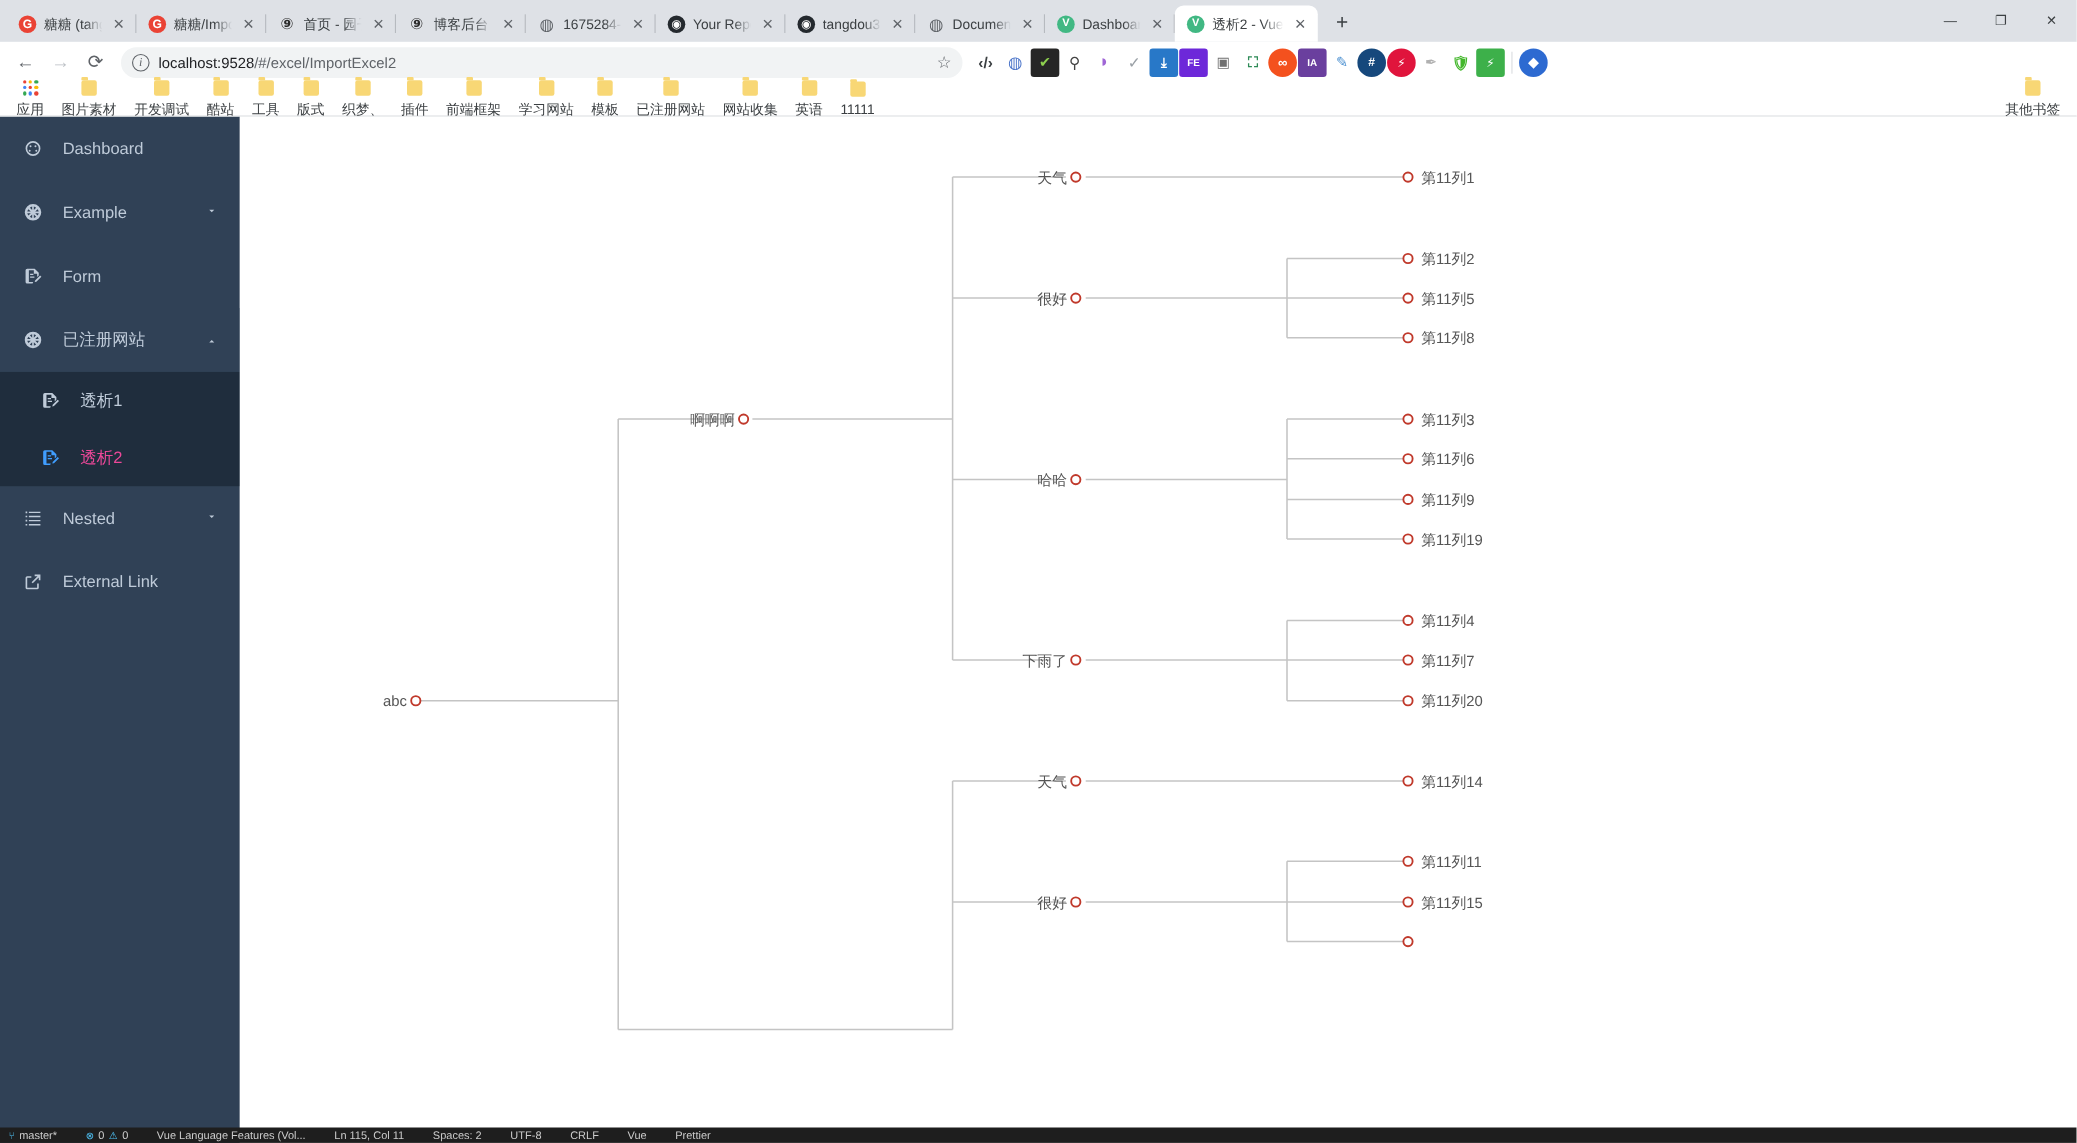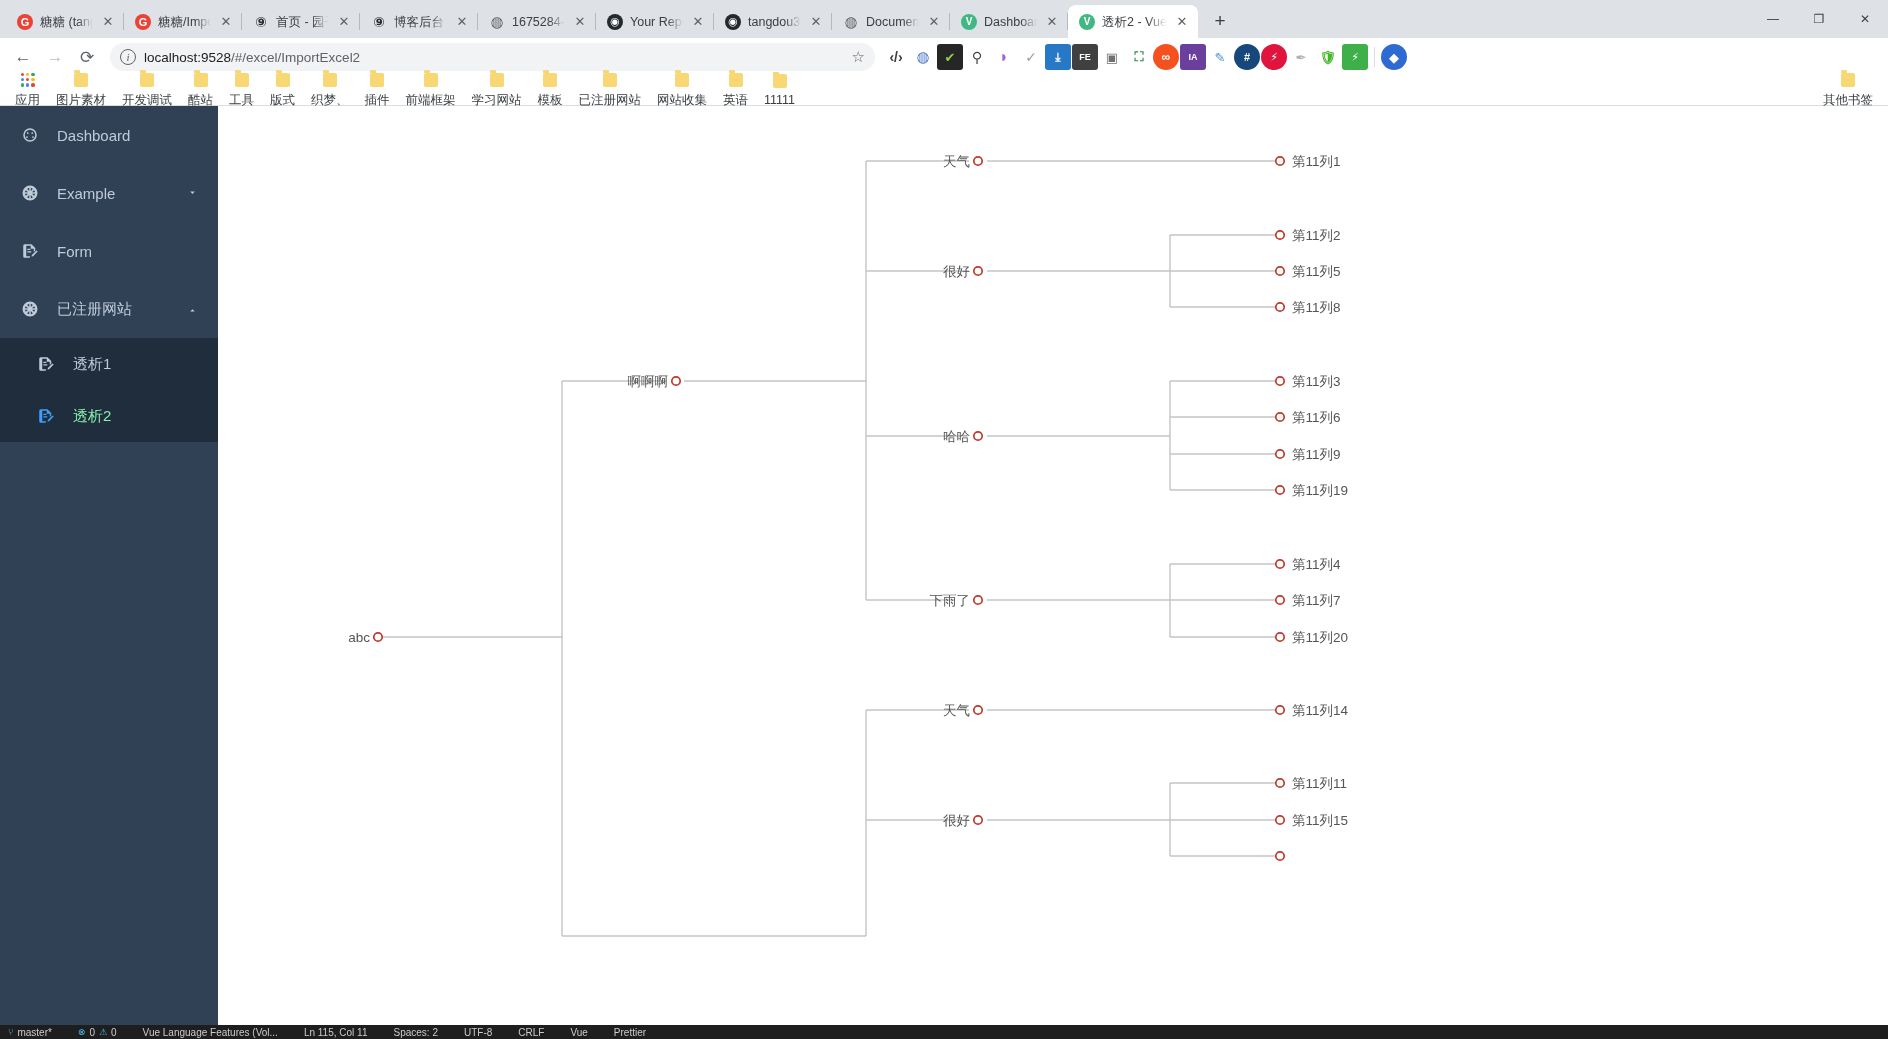--- a/index.html
+++ b/index.html
@@ -202,21 +202,21 @@
 
   .submenu { background: #1f2d3d; }
   .sub-item {
     height: 52px;
     display: flex; align-items: center;
     padding: 0 20px 0 36px;
     color: #bfcbd9;
     font-size: 15px;
     gap: 18px;
   }
-  .sub-item.active { color: #86efac; text-align: right; }
+  .sub-item.active { color: #ec4899; text-align: right; }
   .sub-item.active .mi-icon { color: #409eff; }
   .sub-item .mi-icon {
     width: 19px; height: 19px; flex: 0 0 19px;
     display: flex; align-items: center; justify-content: center;
   }
 
   .content {
     flex: 1 1 auto;
     background: #ffffff;
     position: relative;
@@ -330,21 +330,21 @@
     </div>
 
     <div class="ext-strip">
       <div class="ext" style="color:#3c4043;font-size:14px">‹/›</div>
       <div class="ext" style="color:#4a74c9;font-size:15px">◍</div>
       <div class="ext" style="background:#262626;color:#8ed14f;font-size:13px">✔</div>
       <div class="ext" style="color:#444;font-size:14px">⚲</div>
       <div class="ext" style="color:#a066d6;font-size:16px">◗</div>
       <div class="ext" style="color:#9aa0a6;font-size:14px">✓</div>
       <div class="ext" style="background:#2878c8;color:#fff;font-size:12px">⤓</div>
-      <div class="ext" style="background:#404040;color:#fff;font-size:9px">FE</div>
+      <div class="ext" style="background:#6d28d9;color:#fff;font-size:9px">FE</div>
       <div class="ext" style="color:#707070;font-size:13px">▣</div>
       <div class="ext" style="color:#2e8b57;font-size:13px">⛶</div>
       <div class="ext" style="background:#f4511e;color:#fff;border-radius:50%;font-size:12px">∞</div>
       <div class="ext" style="background:#6a3f9e;color:#fff;font-size:9px">IA</div>
       <div class="ext" style="color:#4a8fd0;font-size:13px">✎</div>
       <div class="ext" style="background:#16487c;color:#fff;border-radius:50%;font-size:11px">#</div>
       <div class="ext" style="background:#e0143c;color:#fff;border-radius:50%;font-size:11px">⚡</div>
       <div class="ext" style="color:#b0b0b0;font-size:13px">✒</div>
       <div class="ext" style="color:#42b72a;font-size:13px">🛡</div>
       <div class="ext" style="background:#3db04a;color:#fff;font-size:11px">⚡</div>
@@ -492,21 +492,42 @@
         <div class="sub-item active">
           <span class="mi-icon">
             <svg width="18" height="18" viewBox="0 0 24 24" fill="currentColor">
                 <path d="M5 3h9l5 5v3.2l-2 2V9h-4V5H7v14h5.2l-.7 2H5a2 2 0 01-2-2V5a2 2 0 012-2zm3.5 6h4v1.6h-4zm0 3.4h5.2V14H8.5zm12.1-1.2l1.6 1.6-6.1 6.1-2 .4.4-2z"></path>
               </svg>
           </span>
           <span>透析2</span>
         </div>
       </div>
 
-
+      <div class="menu-item">
+        <span class="mi-icon">
+          <svg width="18" height="18" viewBox="0 0 24 24" fill="currentColor">
+              <path d="M3 4h2v2H3zm4 .3h14v1.6H7zM3 9h2v2H3zm4 .3h14v1.6H7zM3 14h2v2H3zm4 .3h14v1.6H7zM3 19h2v2H3zm4 .3h14v1.6H7z"></path>
+            </svg>
+        </span>
+        <span class="mi-label">Nested</span>
+        <span class="mi-arrow">
+          <svg width="11" height="11" viewBox="0 0 24 24" fill="currentColor">
+              <path d="M7 10l5 5 5-5z"></path>
+            </svg>
+        </span>
+      </div>
+
+      <div class="menu-item">
+        <span class="mi-icon">
+          <svg width="18" height="18" viewBox="0 0 24 24" fill="none" stroke="currentColor" stroke-width="2">
+              <path d="M14 4h6v6M20 4L11 13M18 14v5a1 1 0 01-1 1H5a1 1 0 01-1-1V7a1 1 0 011-1h5"></path>
+            </svg>
+        </span>
+        <span class="mi-label">External Link</span>
+      </div>
     </nav>
 
     <main class="content">
 
 
       <svg class="tree-svg" width="1670" height="930">
         <g fill="none" stroke="#c4c4c4" stroke-width="1.4">
 
           <path d="M160 531 H344"></path>
 

